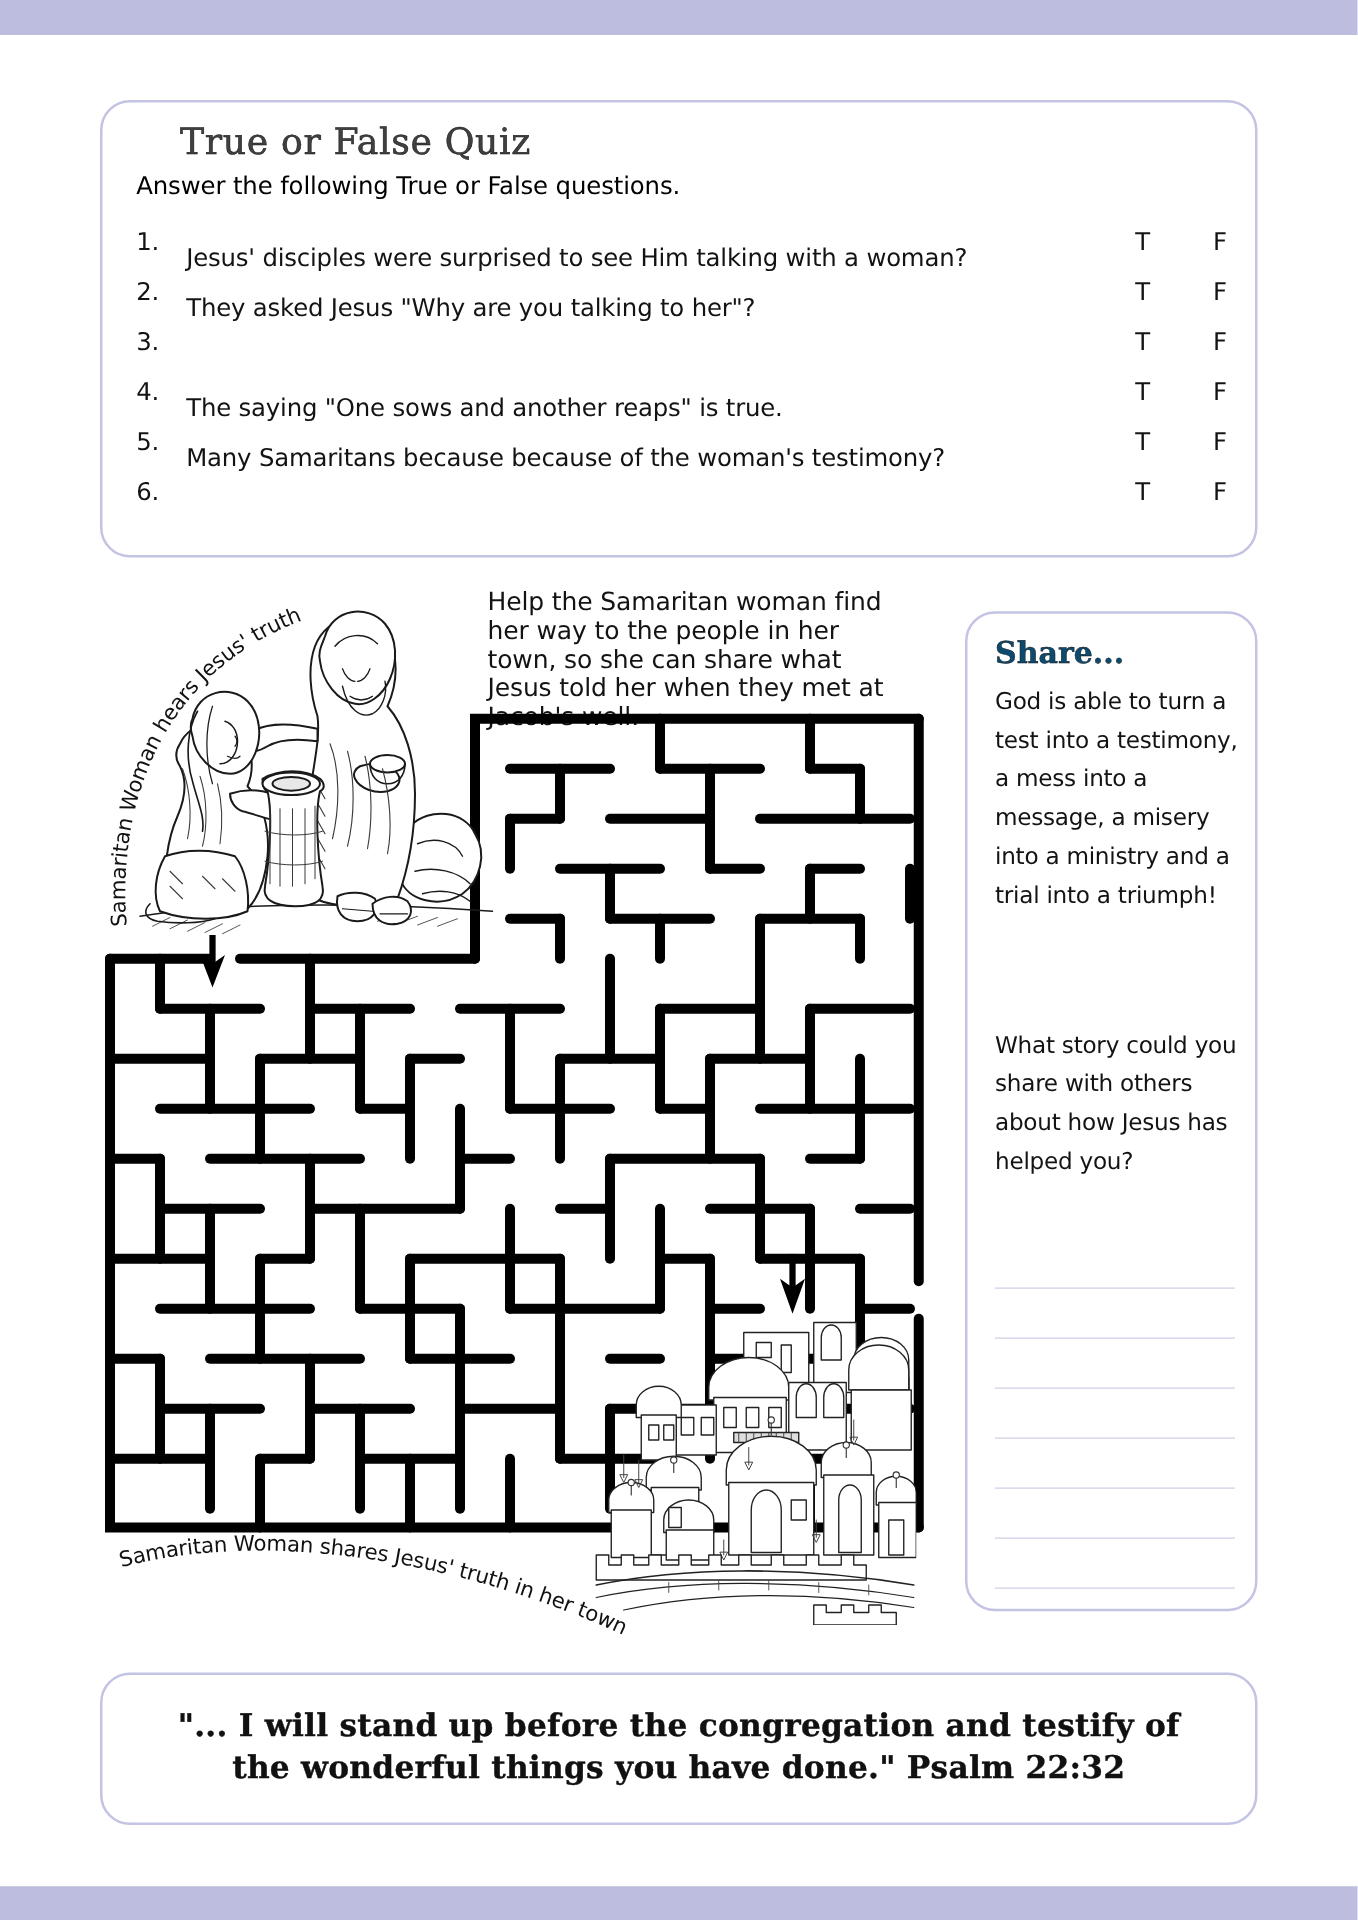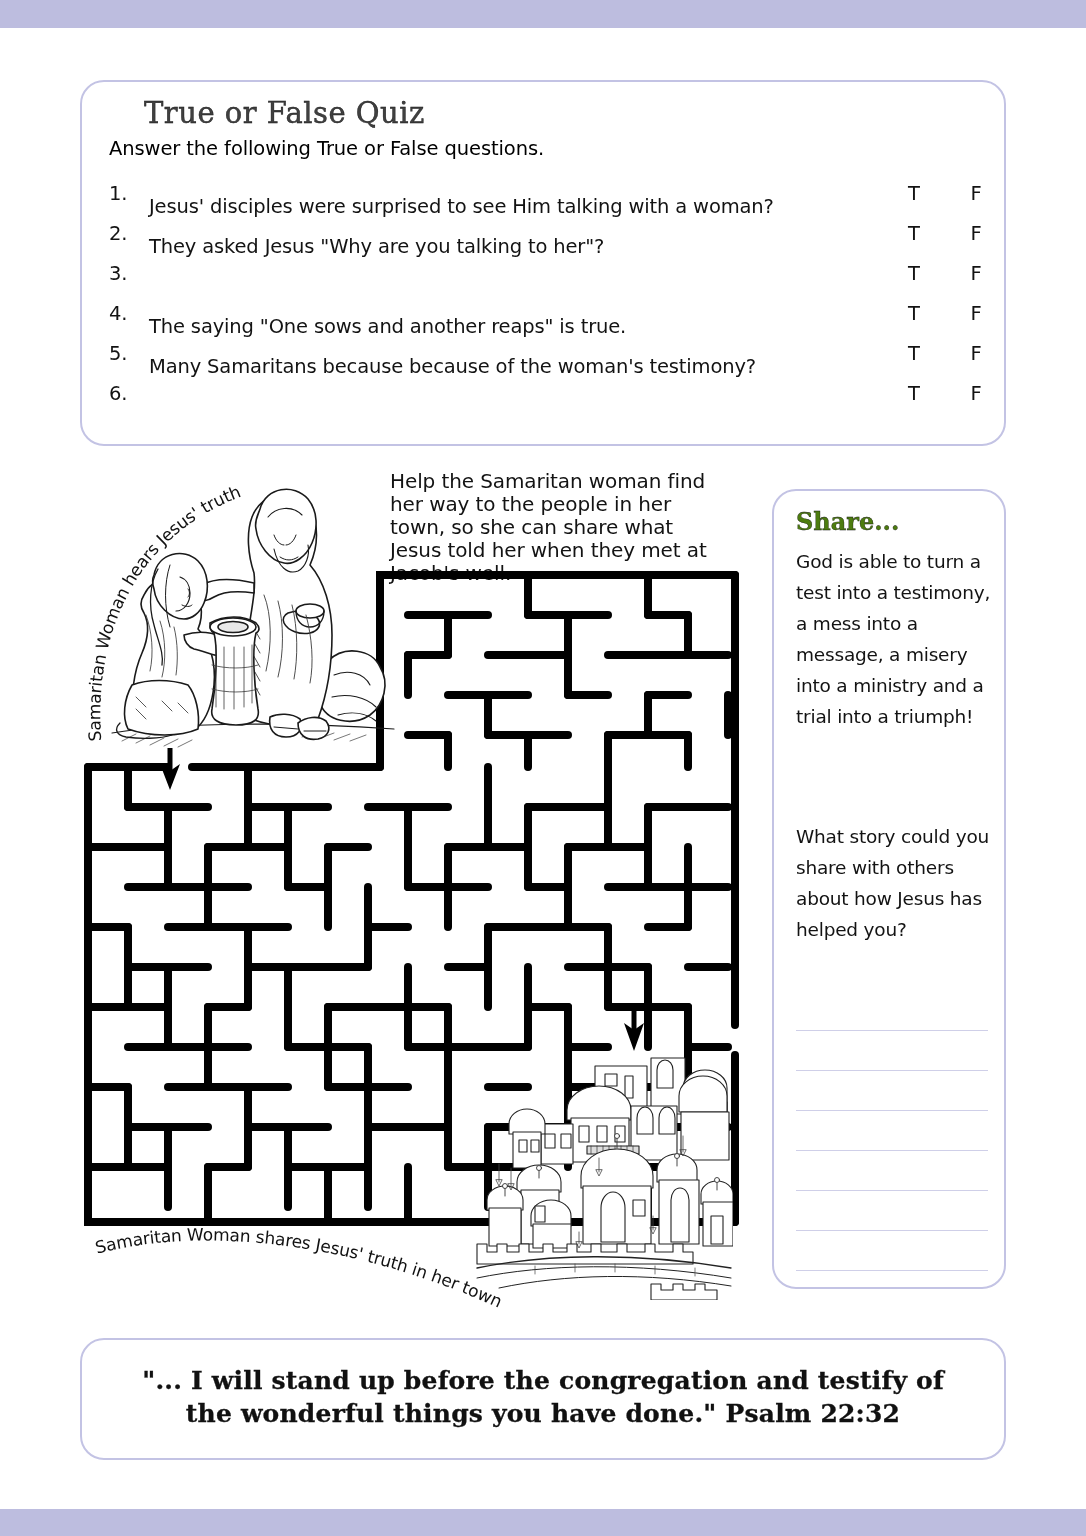--- a/index.html
+++ b/index.html
@@ -47,21 +47,21 @@
   #illus-top{position:absolute;left:22px;top:10px;width:300px;height:300px;}
   #illus-town{position:absolute;left:395px;top:585px;width:258px;height:260px;}
   #caption-top{position:absolute;left:0px;top:5px;width:320px;height:300px;pointer-events:none;}
   #caption-bottom{position:absolute;left:5px;top:760px;width:470px;height:110px;pointer-events:none;}
   .curve-text{font-family:"DejaVu Sans", sans-serif;font-size:17px;fill:#111;letter-spacing:-0.2px;}
 
   
   #share-panel{left:772px;top:489px;width:234px;height:800px;}
   .share-title{
     position:absolute;left:22px;top:16px;
-    font-family:"DejaVu Serif", serif;font-size:24px;font-weight:bold;color:#4d7c0f;
+    font-family:"DejaVu Serif", serif;font-size:24px;font-weight:bold;color:#0c4a6e;
     -webkit-text-stroke:0.35px #111;
   }
   .share-p{
     position:absolute;left:22px;width:196px;font-size:18.5px;line-height:31px;
     color:#131313;letter-spacing:-0.2px;
   }
   #share-p1{top:55px;}
   #share-p2{top:330px;}
   .lines{position:absolute;left:22px;top:500px;width:192px;}
   .wline{height:39px;border-bottom:1.6px solid #cfcfe8;}

